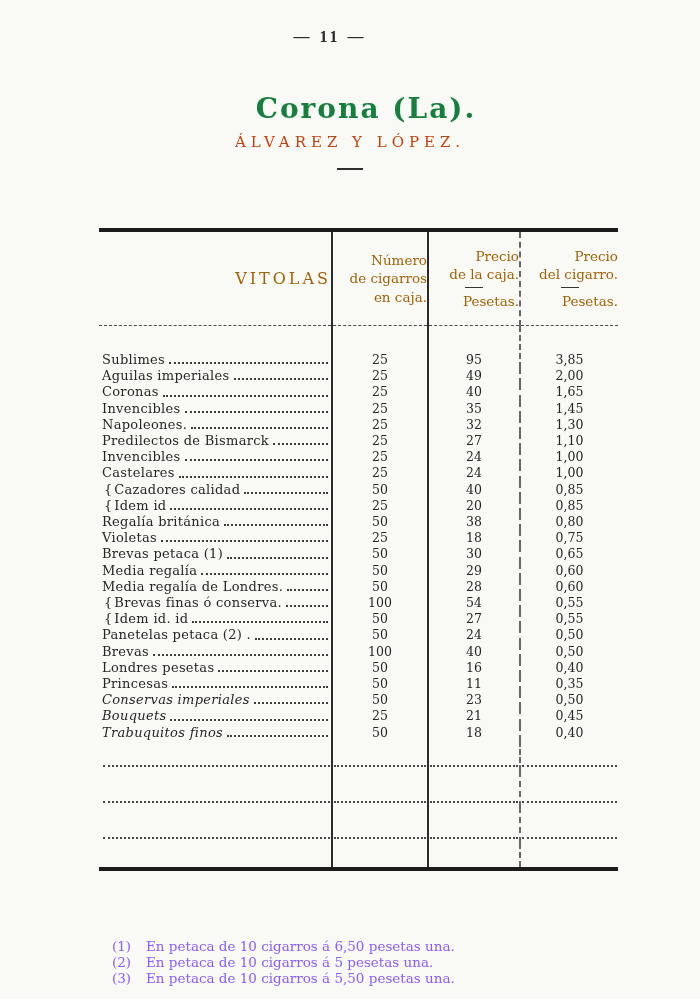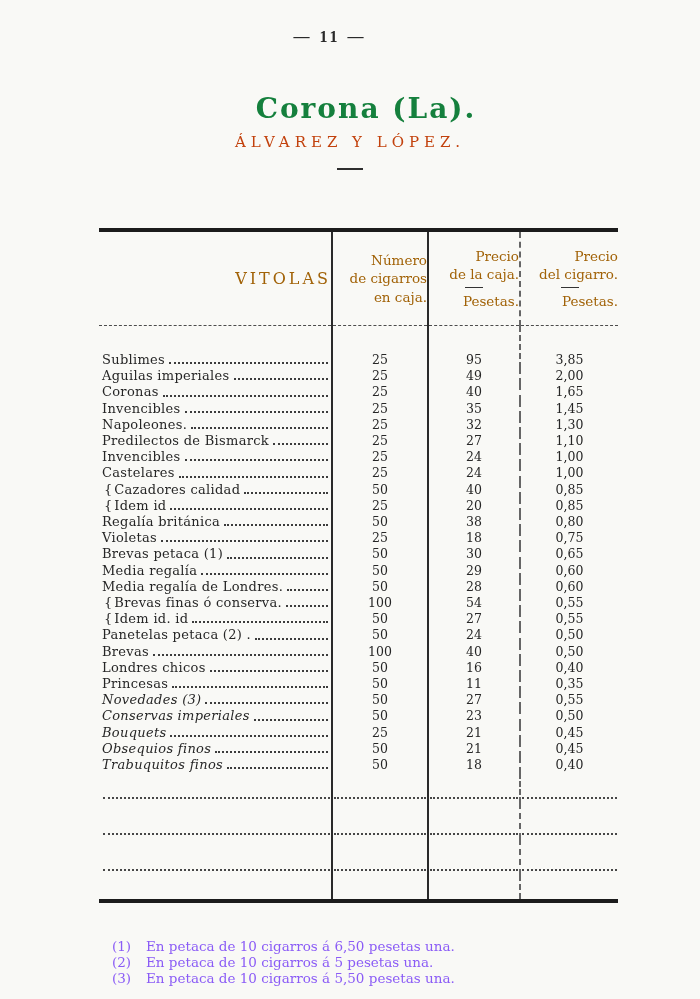--- a/index.html
+++ b/index.html
@@ -342,21 +342,21 @@
               <span class="leader"></span>
             </div>
           </td>
           <td class="c2">100</td>
           <td class="c3">40</td>
           <td class="c4">0,50</td>
         </tr>
         <tr>
           <td class="c1">
             <div class="vwrap">
-              <span class="vname">Londres chicos</span>
+              <span class="vname">Londres pesetas</span>
               <span class="leader"></span>
             </div>
           </td>
           <td class="c2">50</td>
           <td class="c3">16</td>
           <td class="c4">0,40</td>
         </tr>
         <tr>
           <td class="c1">
             <div class="vwrap">
@@ -364,58 +364,36 @@
               <span class="leader"></span>
             </div>
           </td>
           <td class="c2">50</td>
           <td class="c3">11</td>
           <td class="c4">0,35</td>
         </tr>
         <tr>
           <td class="c1">
             <div class="vwrap italic">
-              <span class="vname">Novedades (3)</span>
-              <span class="leader"></span>
-            </div>
-          </td>
-          <td class="c2">50</td>
-          <td class="c3">27</td>
-          <td class="c4">0,55</td>
-        </tr>
-        <tr>
-          <td class="c1">
-            <div class="vwrap italic">
               <span class="vname">Conservas imperiales</span>
               <span class="leader"></span>
             </div>
           </td>
           <td class="c2">50</td>
           <td class="c3">23</td>
           <td class="c4">0,50</td>
         </tr>
         <tr>
           <td class="c1">
             <div class="vwrap italic">
               <span class="vname">Bouquets</span>
               <span class="leader"></span>
             </div>
           </td>
           <td class="c2">25</td>
-          <td class="c3">21</td>
-          <td class="c4">0,45</td>
-        </tr>
-        <tr>
-          <td class="c1">
-            <div class="vwrap italic">
-              <span class="vname">Obsequios finos</span>
-              <span class="leader"></span>
-            </div>
-          </td>
-          <td class="c2">50</td>
           <td class="c3">21</td>
           <td class="c4">0,45</td>
         </tr>
         <tr>
           <td class="c1">
             <div class="vwrap italic">
               <span class="vname">Trabuquitos finos</span>
               <span class="leader"></span>
             </div>
           </td>

